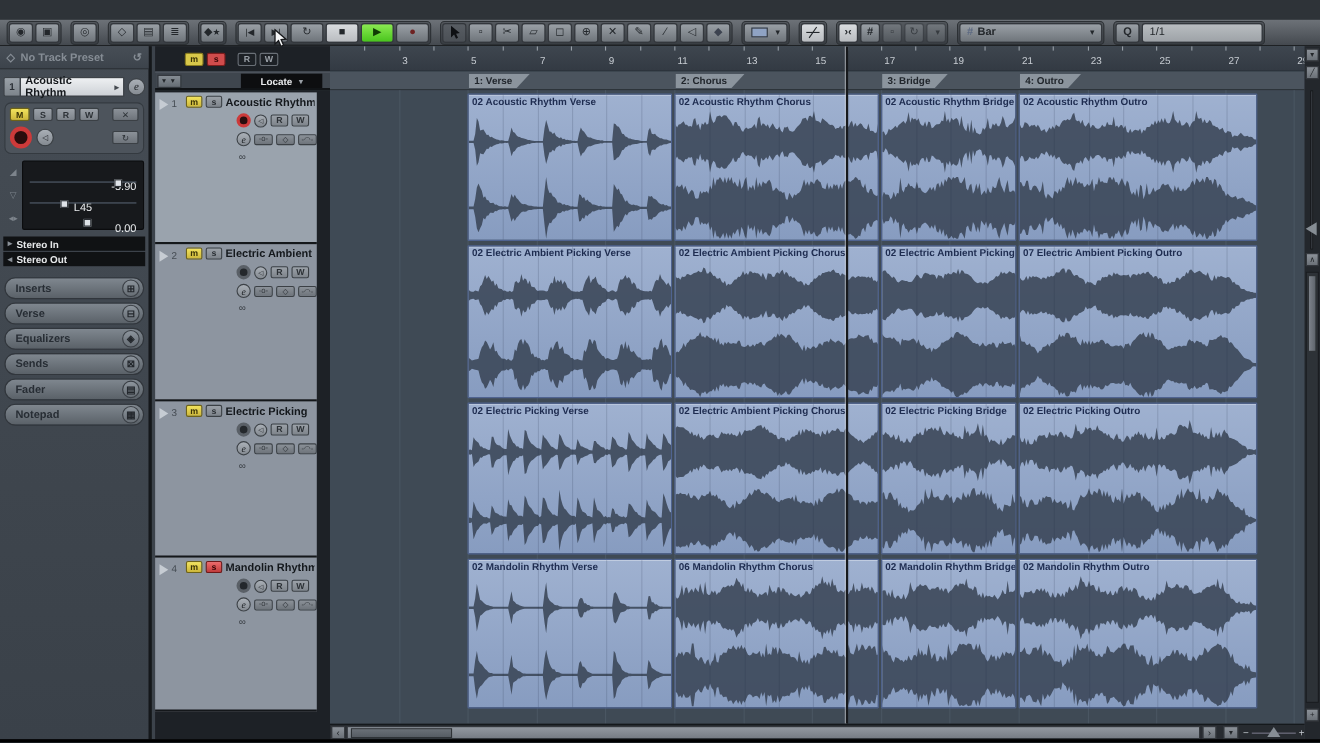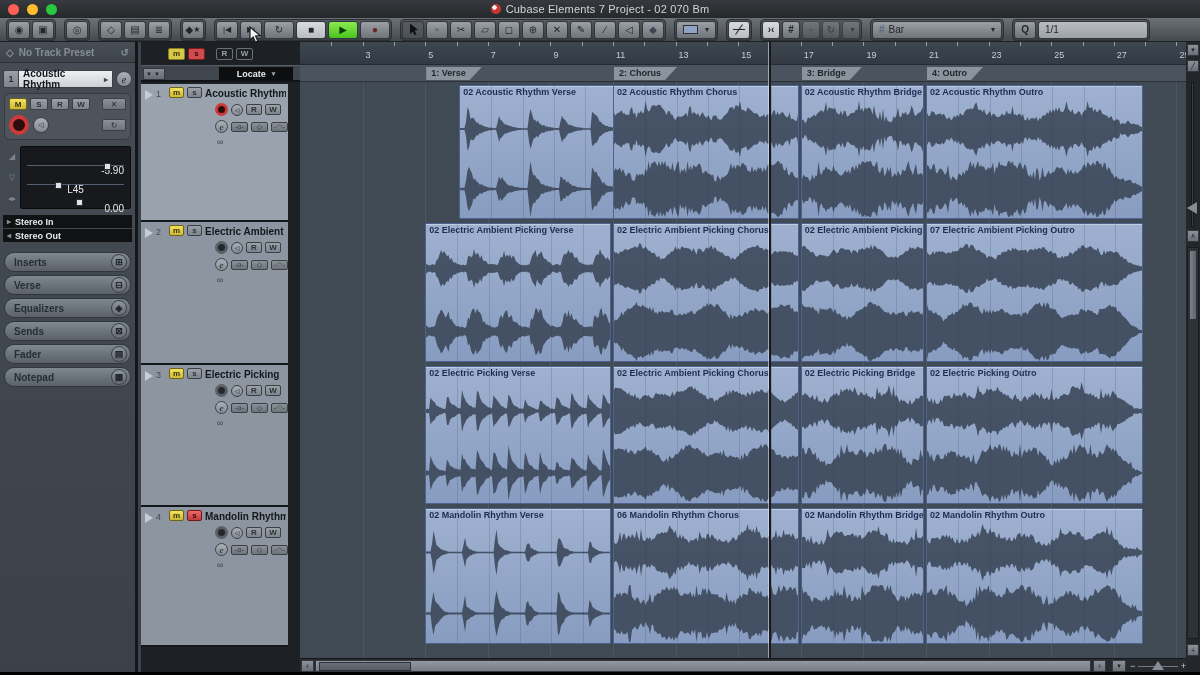--- a/index.html
+++ b/index.html
@@ -196,28 +196,20 @@
     background:linear-gradient(90deg,#7c828a,#5d636a); border:1px solid #2e3236; }
 
   #bottombar { position:absolute; left:0; top:672px; width:1200px; height:3px; background:#000; }
   #mouse-cursor { position:absolute; left:248px; top:26px; z-index:50; }
 </style>
 </head>
 <body>
 
 <div id="app">
 
-  <div id="titlebar">
-    <span class="tl" id="tl-close" style="background: rgb(255, 95, 87);"></span>
-    <span class="tl" id="tl-min" style="background: rgb(254, 188, 46);"></span>
-    <span class="tl" id="tl-zoom" style="background: rgb(40, 200, 64);"></span>
-    <div id="title-wrap">
-      <span id="cubase-logo"></span><span>Cubase Elements 7 Project - 02 070 Bm</span>
-    </div>
-  </div>
 
   <div id="toolbar">
     <div class="grp">
       <div class="tb">
           <span>◉</span>
         </div>
       <div class="tb">
           <span>▣</span>
         </div>
     </div>
@@ -327,21 +319,21 @@
       <div class="tb small ghost">
           <span>↻</span>
         </div>
       <div class="tb small ghost">
           <span class="dd-arrow">▾</span>
         </div>
     </div>
     <div class="grp">
       <div class="tb tb-wide" style="min-width:130px">
         <b style="color:#5d6a82">#</b>
-        <span style="font-weight:normal">Bar</span>
+        <span style="font-weight:bold">Bar</span>
         <span class="dd-arrow" style="margin-left:auto">▾</span>
       </div>
     </div>
     <div class="grp">
       <div class="tb tb-wide">
           <b>Q</b>
         </div>
       <div class="tb tb-wide" id="quantize-box">
         <span>1/1</span>
       </div>
@@ -622,21 +614,21 @@
             <div class="gridline" style="left: 313px;"></div>
             <div class="gridline" style="left: 375.6px;"></div>
             <div class="gridline" style="left: 438.2px;"></div>
             <div class="gridline" style="left: 500.8px;"></div>
             <div class="gridline" style="left: 563.4px;"></div>
             <div class="gridline" style="left: 626px;"></div>
             <div class="gridline" style="left: 688.6px;"></div>
             <div class="gridline" style="left: 751.2px;"></div>
             <div class="gridline" style="left: 813.8px;"></div>
             <div class="gridline" style="left: 876.4px;"></div>
-            <div class="clip" style="left: 125.2px; top: 3px; width: 185.8px; height: 134px; margin-left: 34px;">
+            <div class="clip" style="left: 125.2px; top: 3px; width: 185.8px; height: 134px;">
               <div class="clipname">02 Acoustic Rhythm Verse</div>
               <svg width="185.8" height="60">
                 <path d="M0 30.0 L0.0 28.9 L1.5 28.9 L3.0 28.9 L4.5 28.9 L6.0 22.9 L7.5 8.3 L9.0 11.5 L10.5 19.7 L12.0 19.1 L13.5 18.7 L15.0 21.3 L16.5 23.7 L18.0 23.5 L19.5 25.8 L21.0 25.4 L22.5 26.5 L24.0 27.2 L25.5 27.8 L27.0 28.1 L28.5 28.7 L30.0 28.5 L31.5 28.8 L33.0 29.2 L34.5 29.1 L36.0 29.2 L37.5 24.0 L39.0 17.0 L40.5 20.9 L42.0 21.7 L43.5 23.9 L45.0 25.4 L46.5 25.5 L48.0 26.4 L49.5 26.7 L51.0 27.2 L52.5 27.7 L54.0 28.3 L55.5 28.2 L57.0 28.7 L58.5 28.9 L60.0 29.1 L61.5 29.2 L63.0 29.2 L64.5 29.2 L66.0 29.2 L67.5 29.2 L69.0 17.6 L70.5 10.0 L72.0 15.1 L73.5 20.5 L75.0 20.7 L76.5 22.9 L78.0 21.5 L79.5 24.6 L81.0 25.6 L82.5 26.7 L84.0 25.7 L85.5 27.7 L87.0 27.2 L88.5 28.2 L90.0 28.0 L91.5 28.4 L93.0 28.6 L94.5 29.2 L96.0 29.0 L97.5 29.1 L99.0 29.2 L100.5 22.2 L102.0 16.8 L103.5 19.7 L105.0 20.7 L106.5 23.1 L108.0 25.3 L109.5 26.0 L111.0 26.1 L112.5 26.8 L114.0 27.4 L115.5 27.8 L117.0 28.2 L118.5 28.3 L120.0 28.7 L121.5 28.6 L123.0 29.2 L124.5 29.2 L126.0 29.2 L127.5 29.2 L129.0 29.2 L130.5 29.2 L132.0 13.3 L133.5 13.7 L135.0 15.7 L136.5 16.3 L138.0 18.7 L139.5 22.5 L141.0 22.9 L142.5 25.1 L144.0 25.5 L145.5 26.9 L147.0 26.8 L148.5 27.7 L150.0 27.8 L151.5 28.2 L153.0 28.2 L154.5 28.6 L156.0 28.9 L157.5 29.1 L159.0 29.2 L160.5 29.2 L162.0 29.2 L163.5 19.6 L165.0 17.1 L166.5 22.6 L168.0 23.1 L169.5 22.7 L171.0 24.6 L172.5 25.5 L174.0 26.7 L175.5 26.7 L177.0 27.6 L178.5 27.8 L180.0 27.9 L181.5 28.5 L183.0 28.9 L184.5 29.1 L184.5 30.9 L183.0 31.1 L181.5 31.5 L180.0 32.1 L178.5 32.2 L177.0 32.4 L175.5 33.3 L174.0 33.3 L172.5 34.5 L171.0 35.4 L169.5 37.3 L168.0 36.9 L166.5 37.4 L165.0 42.9 L163.5 40.4 L162.0 30.8 L160.5 30.8 L159.0 30.8 L157.5 30.9 L156.0 31.1 L154.5 31.4 L153.0 31.8 L151.5 31.8 L150.0 32.2 L148.5 32.3 L147.0 33.2 L145.5 33.1 L144.0 34.5 L142.5 34.9 L141.0 37.1 L139.5 37.5 L138.0 41.3 L136.5 43.7 L135.0 44.3 L133.5 46.3 L132.0 46.7 L130.5 30.8 L129.0 30.8 L127.5 30.8 L126.0 30.8 L124.5 30.8 L123.0 30.8 L121.5 31.4 L120.0 31.3 L118.5 31.7 L117.0 31.8 L115.5 32.2 L114.0 32.6 L112.5 33.2 L111.0 33.9 L109.5 34.0 L108.0 34.7 L106.5 36.9 L105.0 39.3 L103.5 40.3 L102.0 43.2 L100.5 37.8 L99.0 30.8 L97.5 30.9 L96.0 31.0 L94.5 30.8 L93.0 31.4 L91.5 31.6 L90.0 32.0 L88.5 31.8 L87.0 32.8 L85.5 32.3 L84.0 34.3 L82.5 33.3 L81.0 34.4 L79.5 35.4 L78.0 38.5 L76.5 37.1 L75.0 39.3 L73.5 39.5 L72.0 44.9 L70.5 50.0 L69.0 42.4 L67.5 30.8 L66.0 30.8 L64.5 30.8 L63.0 30.8 L61.5 30.8 L60.0 30.9 L58.5 31.1 L57.0 31.3 L55.5 31.8 L54.0 31.7 L52.5 32.3 L51.0 32.8 L49.5 33.3 L48.0 33.6 L46.5 34.5 L45.0 34.6 L43.5 36.1 L42.0 38.3 L40.5 39.1 L39.0 43.0 L37.5 36.0 L36.0 30.8 L34.5 30.9 L33.0 30.8 L31.5 31.2 L30.0 31.5 L28.5 31.3 L27.0 31.9 L25.5 32.2 L24.0 32.8 L22.5 33.5 L21.0 34.6 L19.5 34.2 L18.0 36.5 L16.5 36.3 L15.0 38.7 L13.5 41.3 L12.0 40.9 L10.5 40.3 L9.0 48.5 L7.5 51.7 L6.0 37.1 L4.5 31.1 L3.0 31.1 L1.5 31.1 L0.0 31.1 Z" fill="#3a4657" fill-opacity="0.88"></path>
               </svg>
               <svg width="185.8" height="60">
                 <path d="M0 30.0 L0.0 28.7 L1.5 28.7 L3.0 28.7 L4.5 28.7 L6.0 21.9 L7.5 11.4 L9.0 7.8 L10.5 11.4 L12.0 14.4 L13.5 20.8 L15.0 19.4 L16.5 22.8 L18.0 23.1 L19.5 25.6 L21.0 25.6 L22.5 25.4 L24.0 27.2 L25.5 26.9 L27.0 28.1 L28.5 28.5 L30.0 28.6 L31.5 28.9 L33.0 28.6 L34.5 29.0 L36.0 29.0 L37.5 23.4 L39.0 17.4 L40.5 20.8 L42.0 18.0 L43.5 21.0 L45.0 22.3 L46.5 24.4 L48.0 26.0 L49.5 26.7 L51.0 26.5 L52.5 26.8 L54.0 27.8 L55.5 28.0 L57.0 28.0 L58.5 28.6 L60.0 28.7 L61.5 28.8 L63.0 29.0 L64.5 29.0 L66.0 29.0 L67.5 29.0 L69.0 14.8 L70.5 1.9 L72.0 12.1 L73.5 16.4 L75.0 16.1 L76.5 19.3 L78.0 20.1 L79.5 21.8 L81.0 25.3 L82.5 25.2 L84.0 25.5 L85.5 27.1 L87.0 26.4 L88.5 27.6 L90.0 27.4 L91.5 28.0 L93.0 28.7 L94.5 28.5 L96.0 29.0 L97.5 29.0 L99.0 29.0 L100.5 17.6 L102.0 18.2 L103.5 21.3 L105.0 20.0 L106.5 23.8 L108.0 22.3 L109.5 24.5 L111.0 25.2 L112.5 26.9 L114.0 26.8 L115.5 27.3 L117.0 27.9 L118.5 28.5 L120.0 28.1 L121.5 28.8 L123.0 28.7 L124.5 29.0 L126.0 29.0 L127.5 29.0 L129.0 29.0 L130.5 29.0 L132.0 8.3 L133.5 10.8 L135.0 13.8 L136.5 12.4 L138.0 17.0 L139.5 17.9 L141.0 21.2 L142.5 24.4 L144.0 23.1 L145.5 25.8 L147.0 26.6 L148.5 27.3 L150.0 26.9 L151.5 27.6 L153.0 27.5 L154.5 28.2 L156.0 28.9 L157.5 29.0 L159.0 29.0 L160.5 29.0 L162.0 29.0 L163.5 18.9 L165.0 19.9 L166.5 19.2 L168.0 21.5 L169.5 21.8 L171.0 23.1 L172.5 25.1 L174.0 26.2 L175.5 27.0 L177.0 26.5 L178.5 27.8 L180.0 27.4 L181.5 28.4 L183.0 28.8 L184.5 28.7 L184.5 31.3 L183.0 31.2 L181.5 31.6 L180.0 32.6 L178.5 32.2 L177.0 33.5 L175.5 33.0 L174.0 33.8 L172.5 34.9 L171.0 36.9 L169.5 38.2 L168.0 38.5 L166.5 40.8 L165.0 40.1 L163.5 41.1 L162.0 31.0 L160.5 31.0 L159.0 31.0 L157.5 31.0 L156.0 31.1 L154.5 31.8 L153.0 32.5 L151.5 32.4 L150.0 33.1 L148.5 32.7 L147.0 33.4 L145.5 34.2 L144.0 36.9 L142.5 35.6 L141.0 38.8 L139.5 42.1 L138.0 43.0 L136.5 47.6 L135.0 46.2 L133.5 49.2 L132.0 51.7 L130.5 31.0 L129.0 31.0 L127.5 31.0 L126.0 31.0 L124.5 31.0 L123.0 31.3 L121.5 31.2 L120.0 31.9 L118.5 31.5 L117.0 32.1 L115.5 32.7 L114.0 33.2 L112.5 33.1 L111.0 34.8 L109.5 35.5 L108.0 37.7 L106.5 36.2 L105.0 40.0 L103.5 38.7 L102.0 41.8 L100.5 42.4 L99.0 31.0 L97.5 31.0 L96.0 31.0 L94.5 31.5 L93.0 31.3 L91.5 32.0 L90.0 32.6 L88.5 32.4 L87.0 33.6 L85.5 32.9 L84.0 34.5 L82.5 34.8 L81.0 34.7 L79.5 38.2 L78.0 39.9 L76.5 40.7 L75.0 43.9 L73.5 43.6 L72.0 47.9 L70.5 58.1 L69.0 45.2 L67.5 31.0 L66.0 31.0 L64.5 31.0 L63.0 31.0 L61.5 31.2 L60.0 31.3 L58.5 31.4 L57.0 32.0 L55.5 32.0 L54.0 32.2 L52.5 33.2 L51.0 33.5 L49.5 33.3 L48.0 34.0 L46.5 35.6 L45.0 37.7 L43.5 39.0 L42.0 42.0 L40.5 39.2 L39.0 42.6 L37.5 36.6 L36.0 31.0 L34.5 31.0 L33.0 31.4 L31.5 31.1 L30.0 31.4 L28.5 31.5 L27.0 31.9 L25.5 33.1 L24.0 32.8 L22.5 34.6 L21.0 34.4 L19.5 34.4 L18.0 36.9 L16.5 37.2 L15.0 40.6 L13.5 39.2 L12.0 45.6 L10.5 48.6 L9.0 52.2 L7.5 48.6 L6.0 38.1 L4.5 31.3 L3.0 31.3 L1.5 31.3 L0.0 31.3 Z" fill="#3a4657" fill-opacity="0.88"></path>
               </svg>
               <div class="barline" style="left: 31.3px;"></div>
               <div class="barline" style="left: 62.6px;"></div>
               <div class="barline" style="left: 93.9px;"></div>

